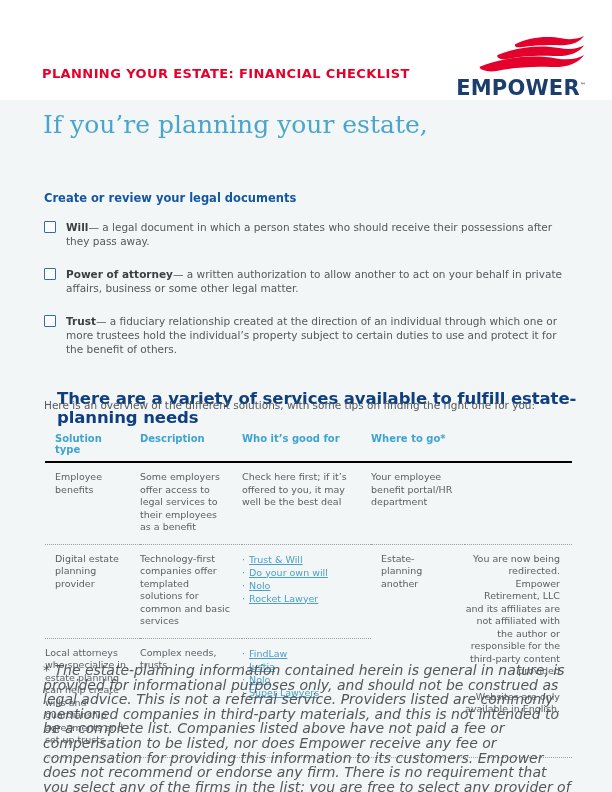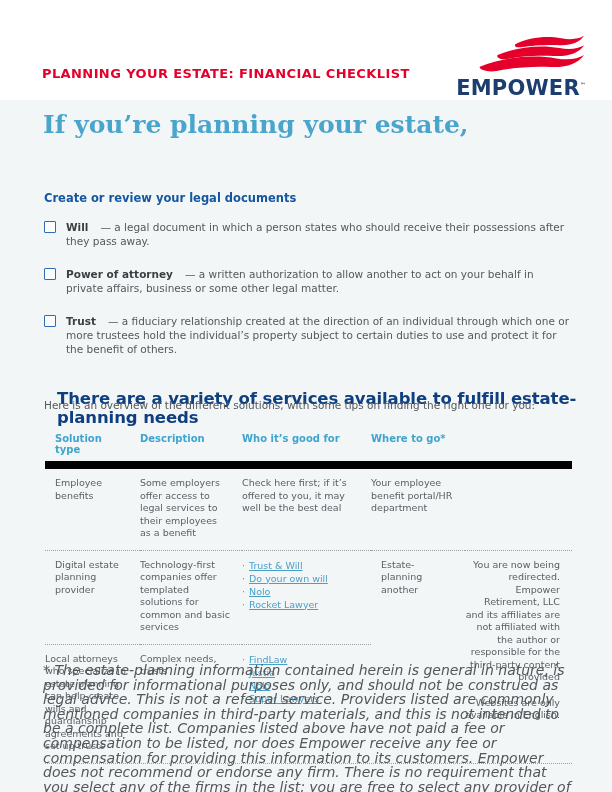--- a/index.html
+++ b/index.html
@@ -22,37 +22,37 @@
   .logo-word{
     font-size:21px;font-weight:700;color:#1b3e6e;letter-spacing:.2px;
     line-height:20px;margin-top:1px;
   }
   .logo-word sup{font-size:6px;color:#1b3e6e;}
 
   
   .title{
     position:absolute;left:43px;top:108px;margin:0;
     font-family:"DejaVu Serif","Liberation Serif",serif;
-    font-size:25px;line-height:33px;font-weight:700;color:#4aa5cd;
+    font-size:25px;line-height:33px;font-weight:400;color:#4aa5cd;
   }
 
   .legal-heading{
     position:absolute;left:44px;top:191px;margin:0;
     font-size:11.5px;font-weight:700;color:#1457a0;
   }
 
   
   .checklist{position:absolute;left:44px;top:220px;width:528px;}
   .check-item{display:flex;gap:10px;margin-bottom:19px;}
   .checkbox{
     flex:0 0 auto;width:10px;height:10px;margin-top:1px;
     border:1.5px solid #2f6cb3;border-radius:1px;background:#fdfdfe;
   }
   .check-item p{margin:0;font-size:10.5px;line-height:14px;color:#55585c;}
-  .term{font-weight:700;color:#3b3e42;margin-right:12px;}
+  .term{font-weight:700;color:#3b3e42;margin-right:0;}
 
   
   .tip{position:absolute;left:45px;top:339px;width:480px;display:flex;gap:6px;}
   .tip-label{font-size:10.5px;font-weight:700;color:#23292f;line-height:14px;}
   .tip-chevron{color:#e4002b;font-size:11px;line-height:14px;font-weight:700;}
   .tip p{margin:0;font-size:10.5px;line-height:14.5px;font-weight:700;color:#44484c;width:452px;}
 
   
   .services-heading{
     position:absolute;left:43px;top:375px;margin:14px;
@@ -66,21 +66,21 @@
   
   .svc-table{
     position:absolute;left:45px;top:427px;width:527px;
     display:grid;
     grid-template-columns:95px 102px 129px 94px 107px;
     grid-template-rows:auto auto auto auto;
     border-bottom:1px dotted #98a0a6;
   }
   .svc-table .th{
     font-size:10px;font-weight:700;color:#3ea4cf;
-    padding:6px 10px 6px 0;border-bottom:8px solid #000000;
+    padding:6px 10px 6px 0;border-bottom:2px solid #000000;
   }
   .svc-table .td{
     font-size:9.5px;line-height:12.5px;color:#5b5e63;
     padding:8px 12px 10px 0;
   }
   .svc-table .first{padding-left:10px;}
   .svc-table .r2{border-top:1px dotted #98a0a6;}
   .svc-table .r3{border-top:1px dotted #98a0a6;}
   .note-cell{grid-column:5;grid-row:3/5;border-top:1px dotted #98a0a6;text-align:right;}
   .note-cell p{margin:0 0 13px 0;}

